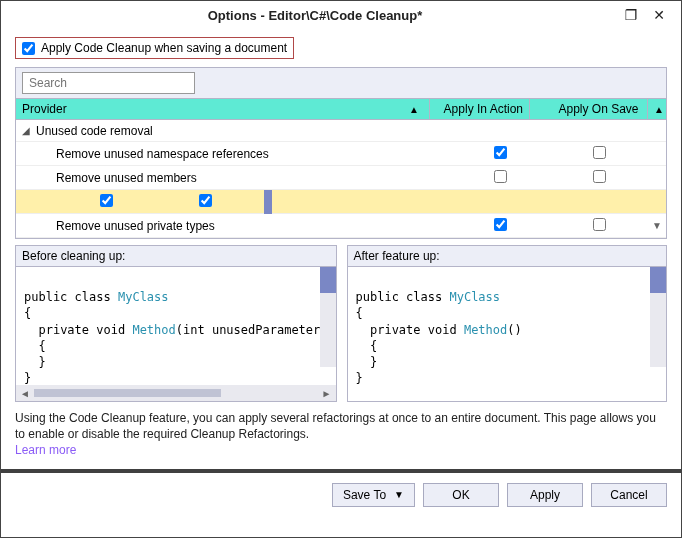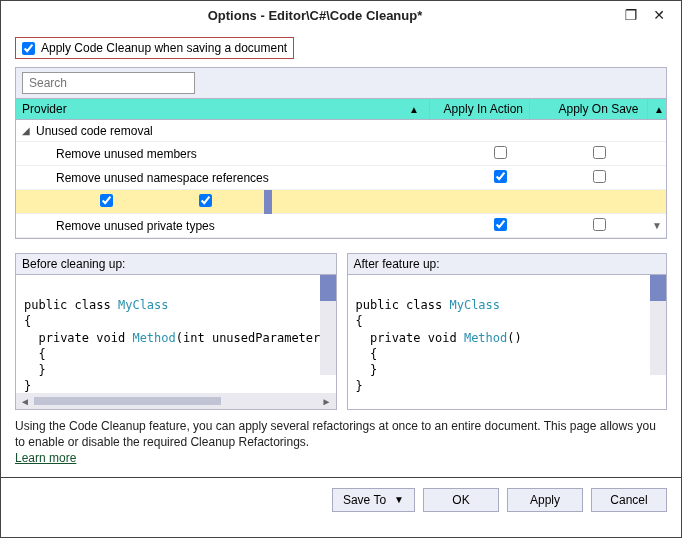--- a/index.html
+++ b/index.html
@@ -90,21 +90,20 @@
 input.cbox { width: 13px; height: 13px; }
 .preview-wrap {
   display: flex;
   gap: 10px;
   margin-top: 6px;
 }
 .preview-panel {
   flex: 1;
   border: 1px solid #b4b4c8;
   background: #fff;
-  margin-top: 8px;
 }
 .preview-title {
   padding: 3px 6px;
   background: #eceef7;
   border-bottom: 1px solid #b4b4c8;
   font-size: 12px;
 }
 .preview-code {
   font-family: Consolas, monospace;
   font-size: 12px;
@@ -126,27 +125,27 @@
 .preview-scroll-h .arr { font-size: 10px; color: #666; }
 .kw { color: #000000; }
 .cls { color: #2b91af; }
 .typ { color: #2b91af; }
 .help {
   font-size: 12px;
   color: #222;
   margin-top: 8px;
   line-height: 1.35;
 }
-.learn { color: #14532d; text-decoration: underline; cursor: pointer; }
+.learn { color: #8b5cf6; cursor: pointer; }
 .footer {
   display: flex;
   justify-content: flex-end;
   gap: 8px;
   padding: 10px 14px 10px 14px;
-  border-top: 1px solid #404040;
+  border-top: 4px solid #404040;
 }
 .btn {
   min-width: 76px;
   height: 24px;
   background: #eceef7;
   border: 1px solid #a8aac0;
   font: inherit;
   cursor: default;
   padding: 0 10px;
 }
@@ -183,30 +182,30 @@
       <div class="ph-col ph-scroll" style="text-align:center;font-size:10px;">▲</div>
     </div>
     <div class="provider-rows">
       <div class="group-row">
         <span class="tree-toggle">◢</span>
         <span>Unused code removal</span>
       </div>
 
       <div class="row">
         <span class="indent"></span>
+        <span class="label">Remove unused namespace references</span>
+        <span class="chk"><input type="checkbox" class="cbox" checked="" style=""></span>
+        <span class="chk2"><input type="checkbox" class="cbox" style=""></span>
+        <span class="vsgap"></span>
+      </div>
+
+      <div class="row">
+        <span class="indent"></span>
         <span class="label">Remove unused members</span>
         <span class="chk"><input type="checkbox" class="cbox" style=""></span>
-        <span class="chk2"><input type="checkbox" class="cbox" style=""></span>
-        <span class="vsgap"></span>
-      </div>
-
-      <div class="row">
-        <span class="indent"></span>
-        <span class="label">Remove unused namespace references</span>
-        <span class="chk"><input type="checkbox" class="cbox" checked="" style=""></span>
         <span class="chk2"><input type="checkbox" class="cbox" style=""></span>
         <span class="vsgap"></span>
       </div>
 
       <div class="row row-sel">
         <span class="indent"></span>
         <span class="chk"><input type="checkbox" class="cbox" checked="" style=""></span>
         <span class="chk2"><input type="checkbox" class="cbox" checked="" style=""></span>
         <span class="vsgap" style="padding:0;">
             <span class="row-sel-vbar" style="display:block;height:24px;"></span>

